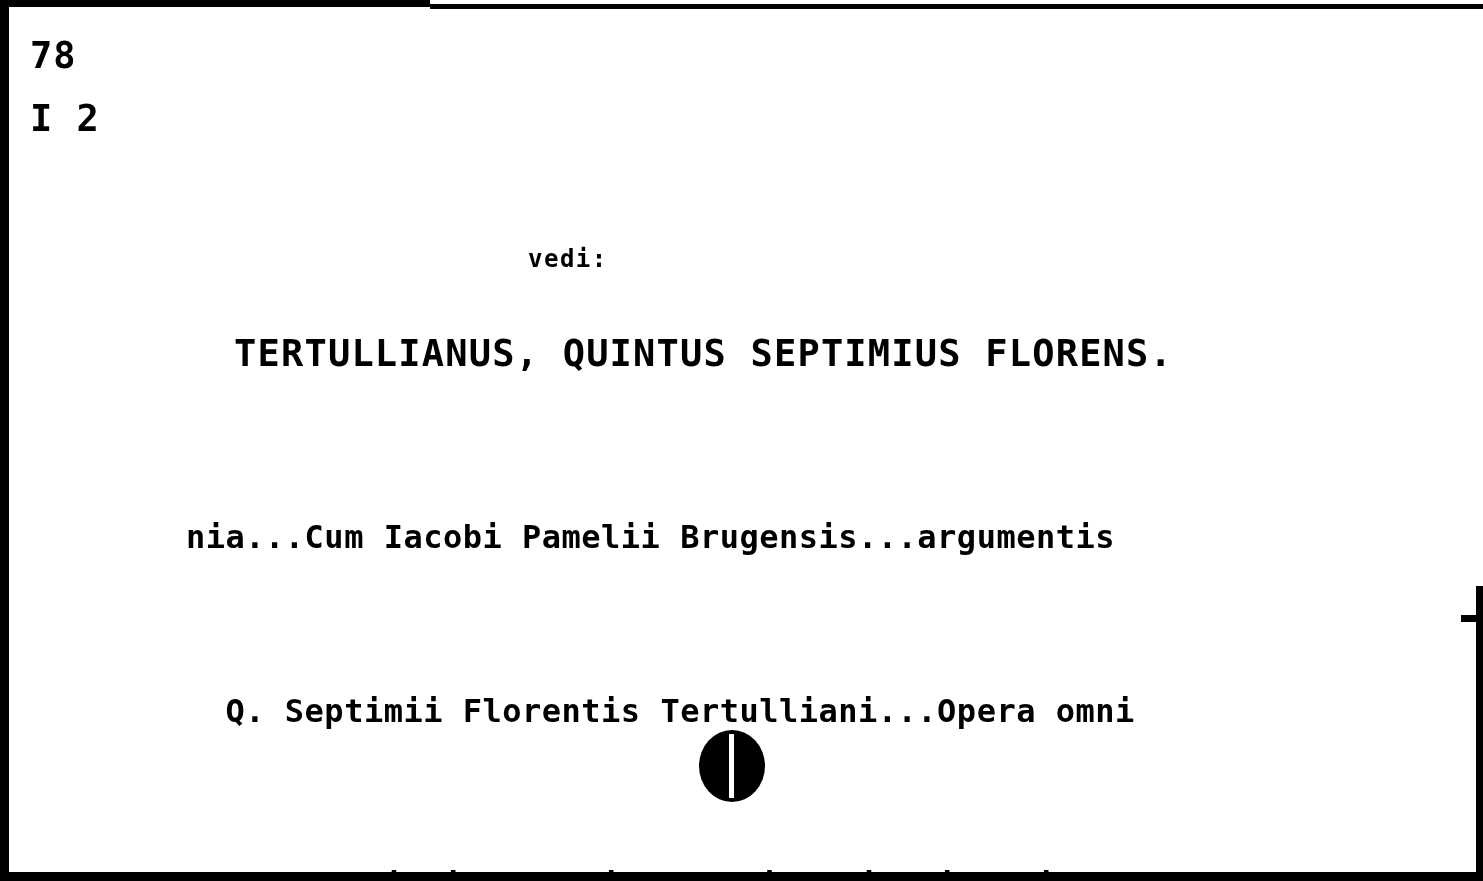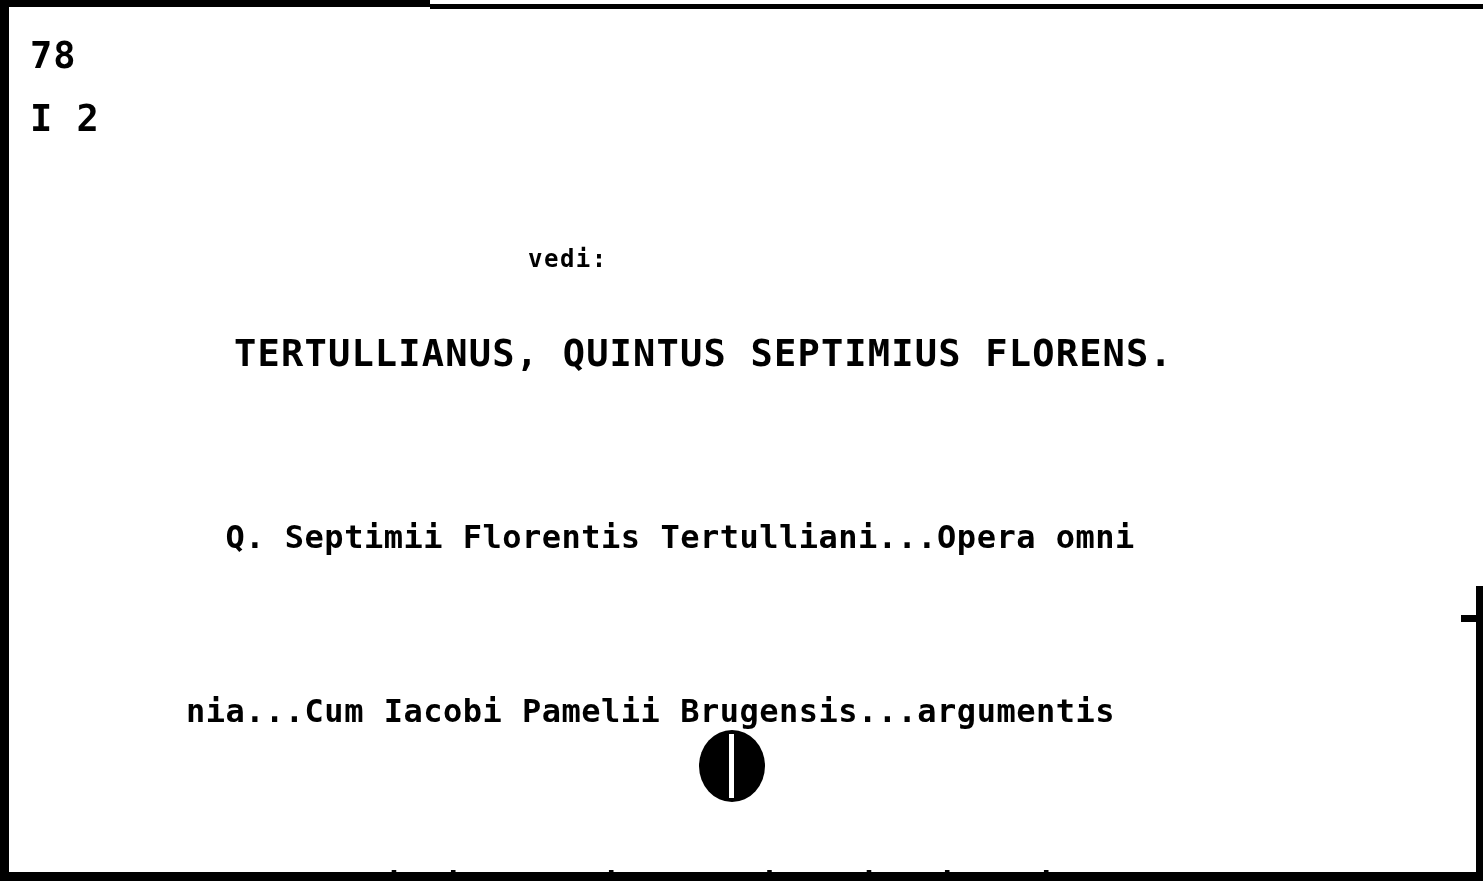--- a/index.html
+++ b/index.html
@@ -116,22 +116,22 @@
     <div>78</div>
     <div>I 2</div>
   </div>
 
 
   <div class="vedi">vedi:</div>
 
   <div class="refhead">TERTULLIANUS, QUINTUS SEPTIMIUS FLORENS.</div>
 
   <div class="bodytext">
+    <div>nia...Cum Iacobi Pamelii Brugensis...argumentis</div>
     <div>  Q. Septimii Florentis Tertulliani...Opera omni</div>
-    <div>nia...Cum Iacobi Pamelii Brugensis...argumentis</div>
     <div>et annotationibus toti opera interjectis...illu-</div>
     
     
   </div>
 
   <div class="stamp"></div>
 
 </div>
 
 </body></html>

